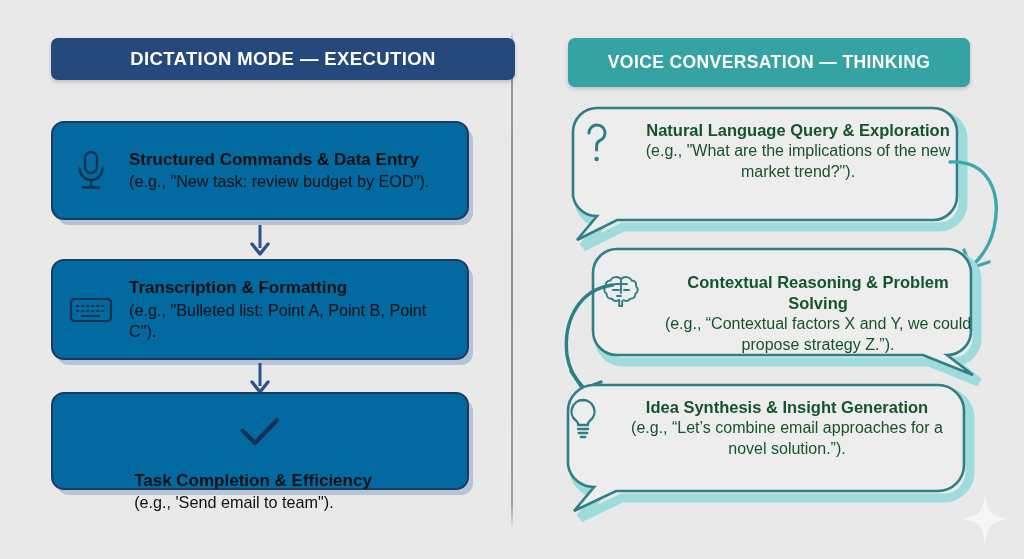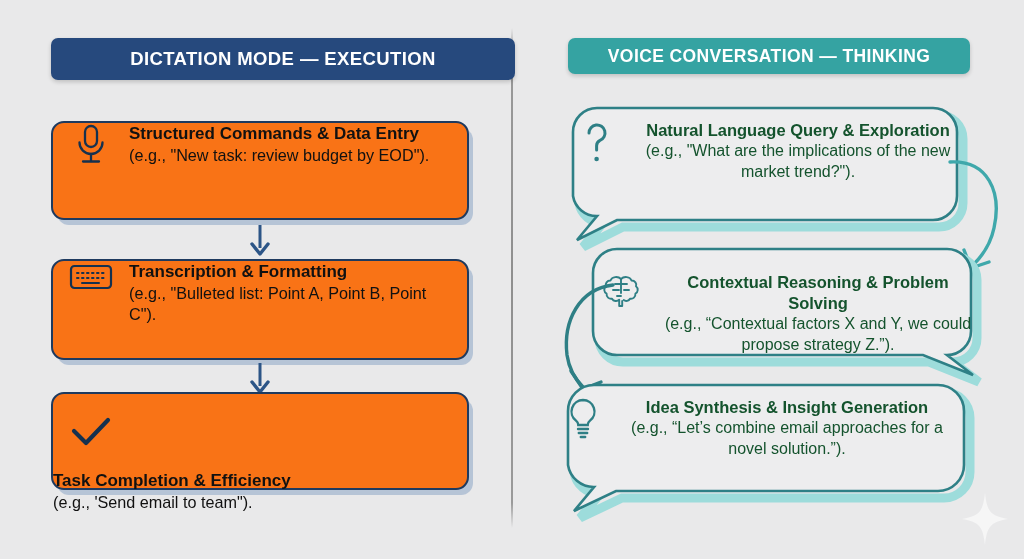--- a/index.html
+++ b/index.html
@@ -18,27 +18,27 @@
   }
 
   
   .banner{
     position:absolute;border-radius:7px;
     display:flex;align-items:center;justify-content:center;
     color:#fff;font-weight:bold;letter-spacing:.4px;
     box-shadow:0 2px 4px rgba(0,0,0,.18);
   }
   #banner-left{left:51px;top:38px;width:464px;height:42px;background:#26497d;font-size:18.5px;}
-  #banner-right{left:568px;top:38px;width:402px;height:36px;background:#35a3a2;font-size:17.5px;}
+  #banner-right{left:568px;top:38px;width:402px;height:49px;background:#35a3a2;font-size:17.5px;}
 
   
   .lcard{
     position:absolute;left:51px;width:418px;
-    background:#f97316;border:2.5px solid #1e3a5f;border-radius:13px;
-    box-sizing:border-box;display:flex;align-items:flex-start;
+    background:#0369a1;border:2.5px solid #1e3a5f;border-radius:13px;
+    box-sizing:border-box;display:flex;align-items:center;
     box-shadow:5px 6px 0 -1px rgba(120,150,190,.45);
   }
   #lcard-0{top:121px;height:99px;}
   #lcard-1{top:259px;height:101px;}
   #lcard-2{top:392px;height:98px;flex-direction:column;}
   .lcard .ico{width:76px;flex:0 0 76px;display:flex;align-items:center;justify-content:center;color:#15314f;}
   .lcard .txt{flex:1;padding-right:14px;color:#111;}
   .lcard .t{font-size:17px;font-weight:bold;line-height:1.25;margin-bottom:1px;}
   .lcard .s{font-size:16.2px;line-height:1.3;}
 

